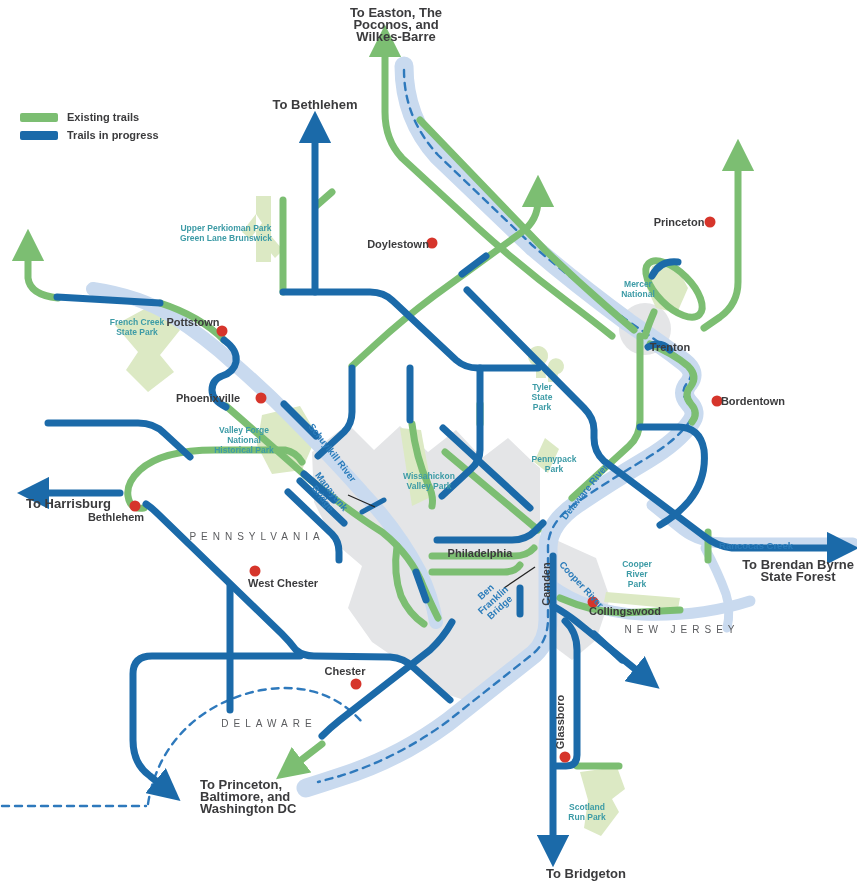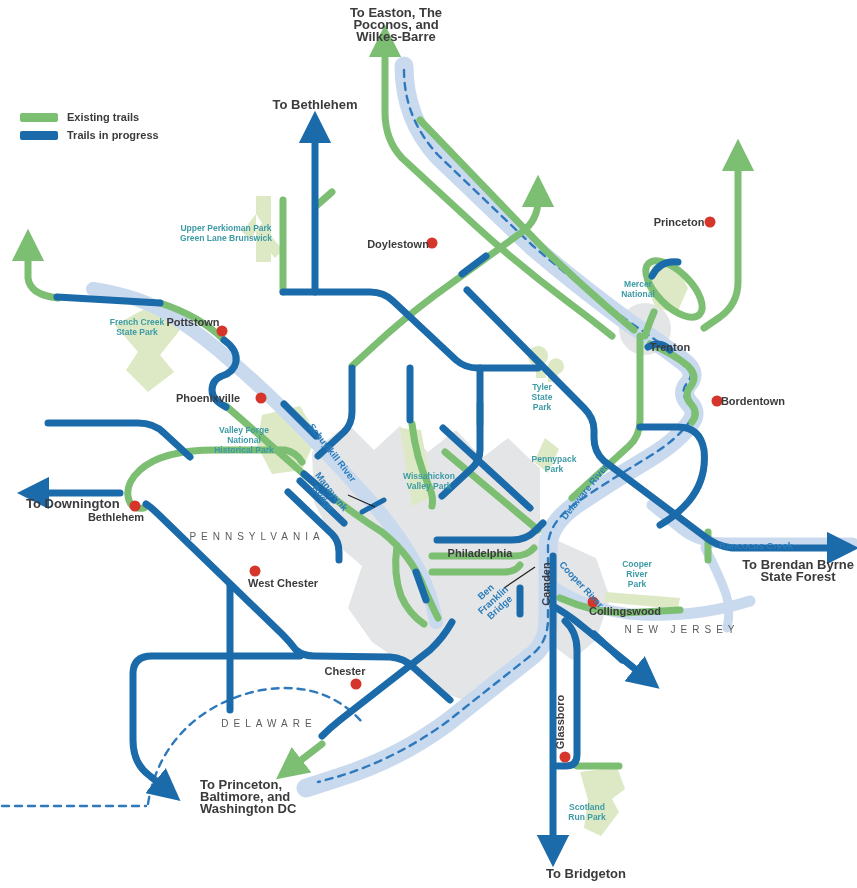--- a/index.html
+++ b/index.html
@@ -171,21 +171,21 @@
 
 <div class="lbl dest" style="left:396px;top:25px">
   <div>To Easton, The</div>
   <div>Poconos, and</div>
   <div>Wilkes-Barre</div>
 </div>
 <div class="lbl dest" style="left:315px;top:105px">
   <div>To Bethlehem</div>
 </div>
 <div class="lbl dest left" style="left:26px;top:504px">
-  <div>To Downington</div>
+  <div>To Harrisburg</div>
 </div>
 <div class="lbl dest" style="left:798px;top:571px">
   <div>To Brendan Byrne</div>
   <div>State Forest</div>
 </div>
 <div class="lbl dest left" style="left:200px;top:797px">
   <div>To Princeton,</div>
   <div>Baltimore, and</div>
   <div>Washington DC</div>
 </div>

